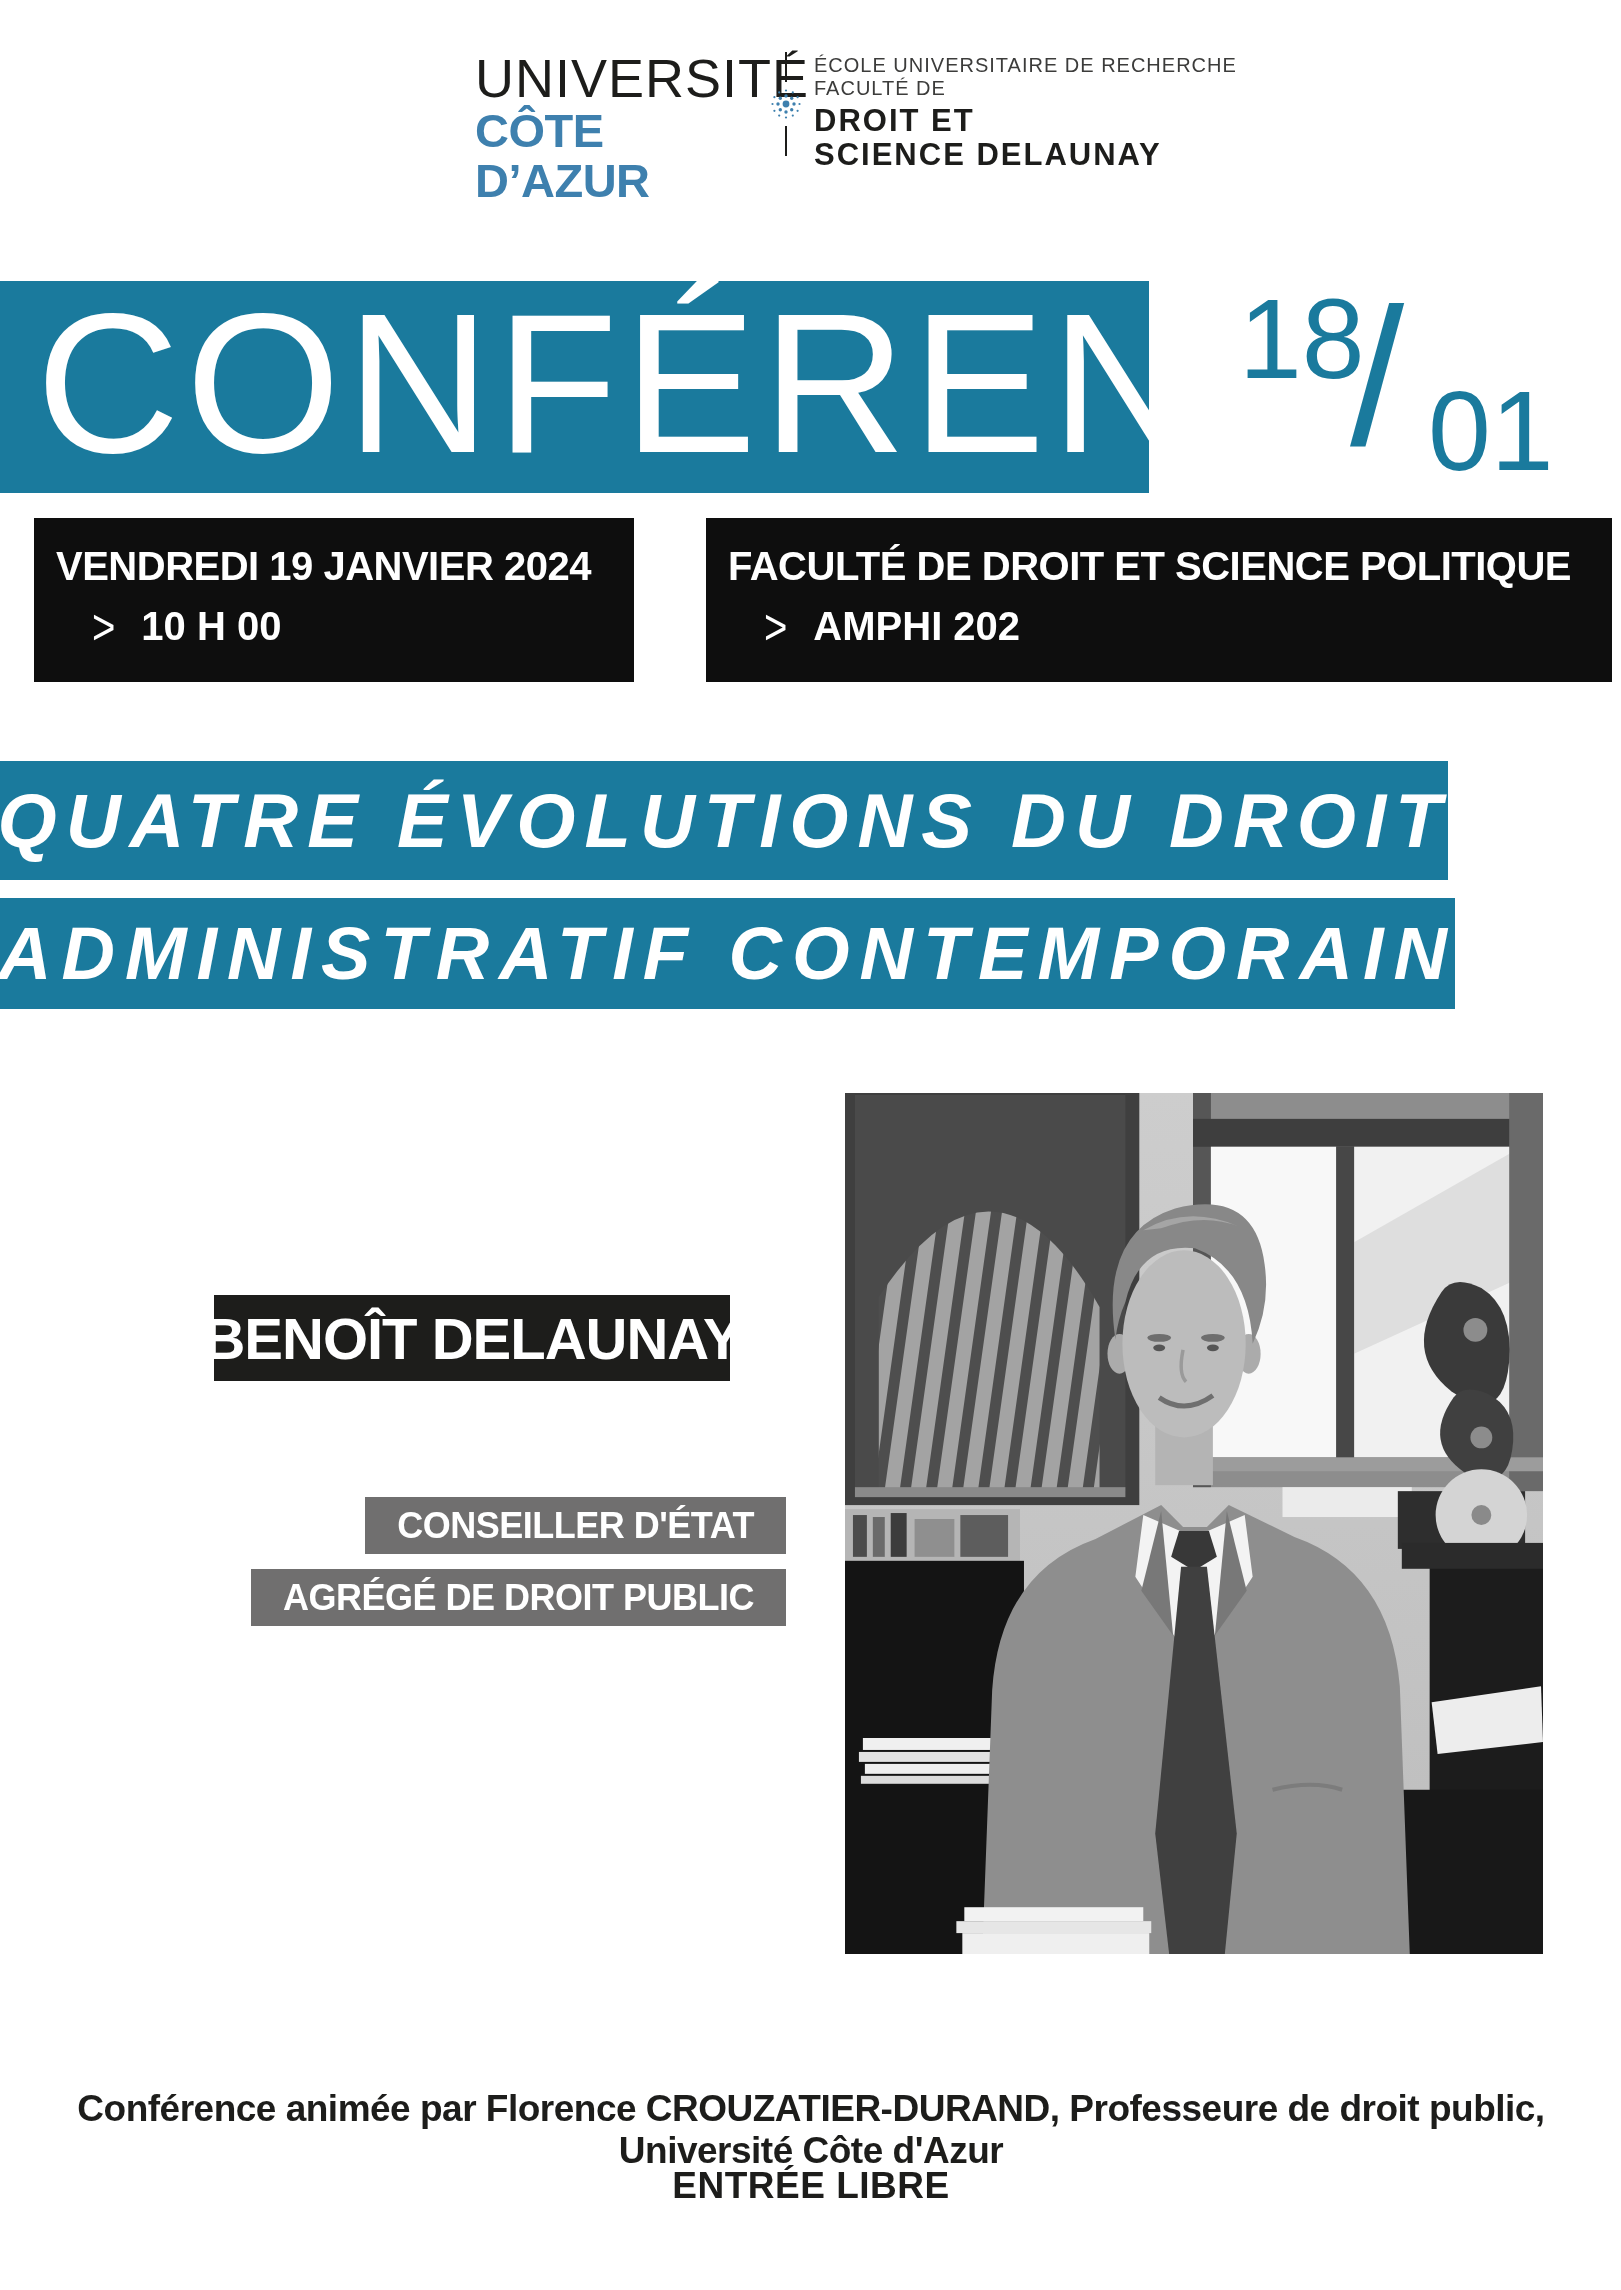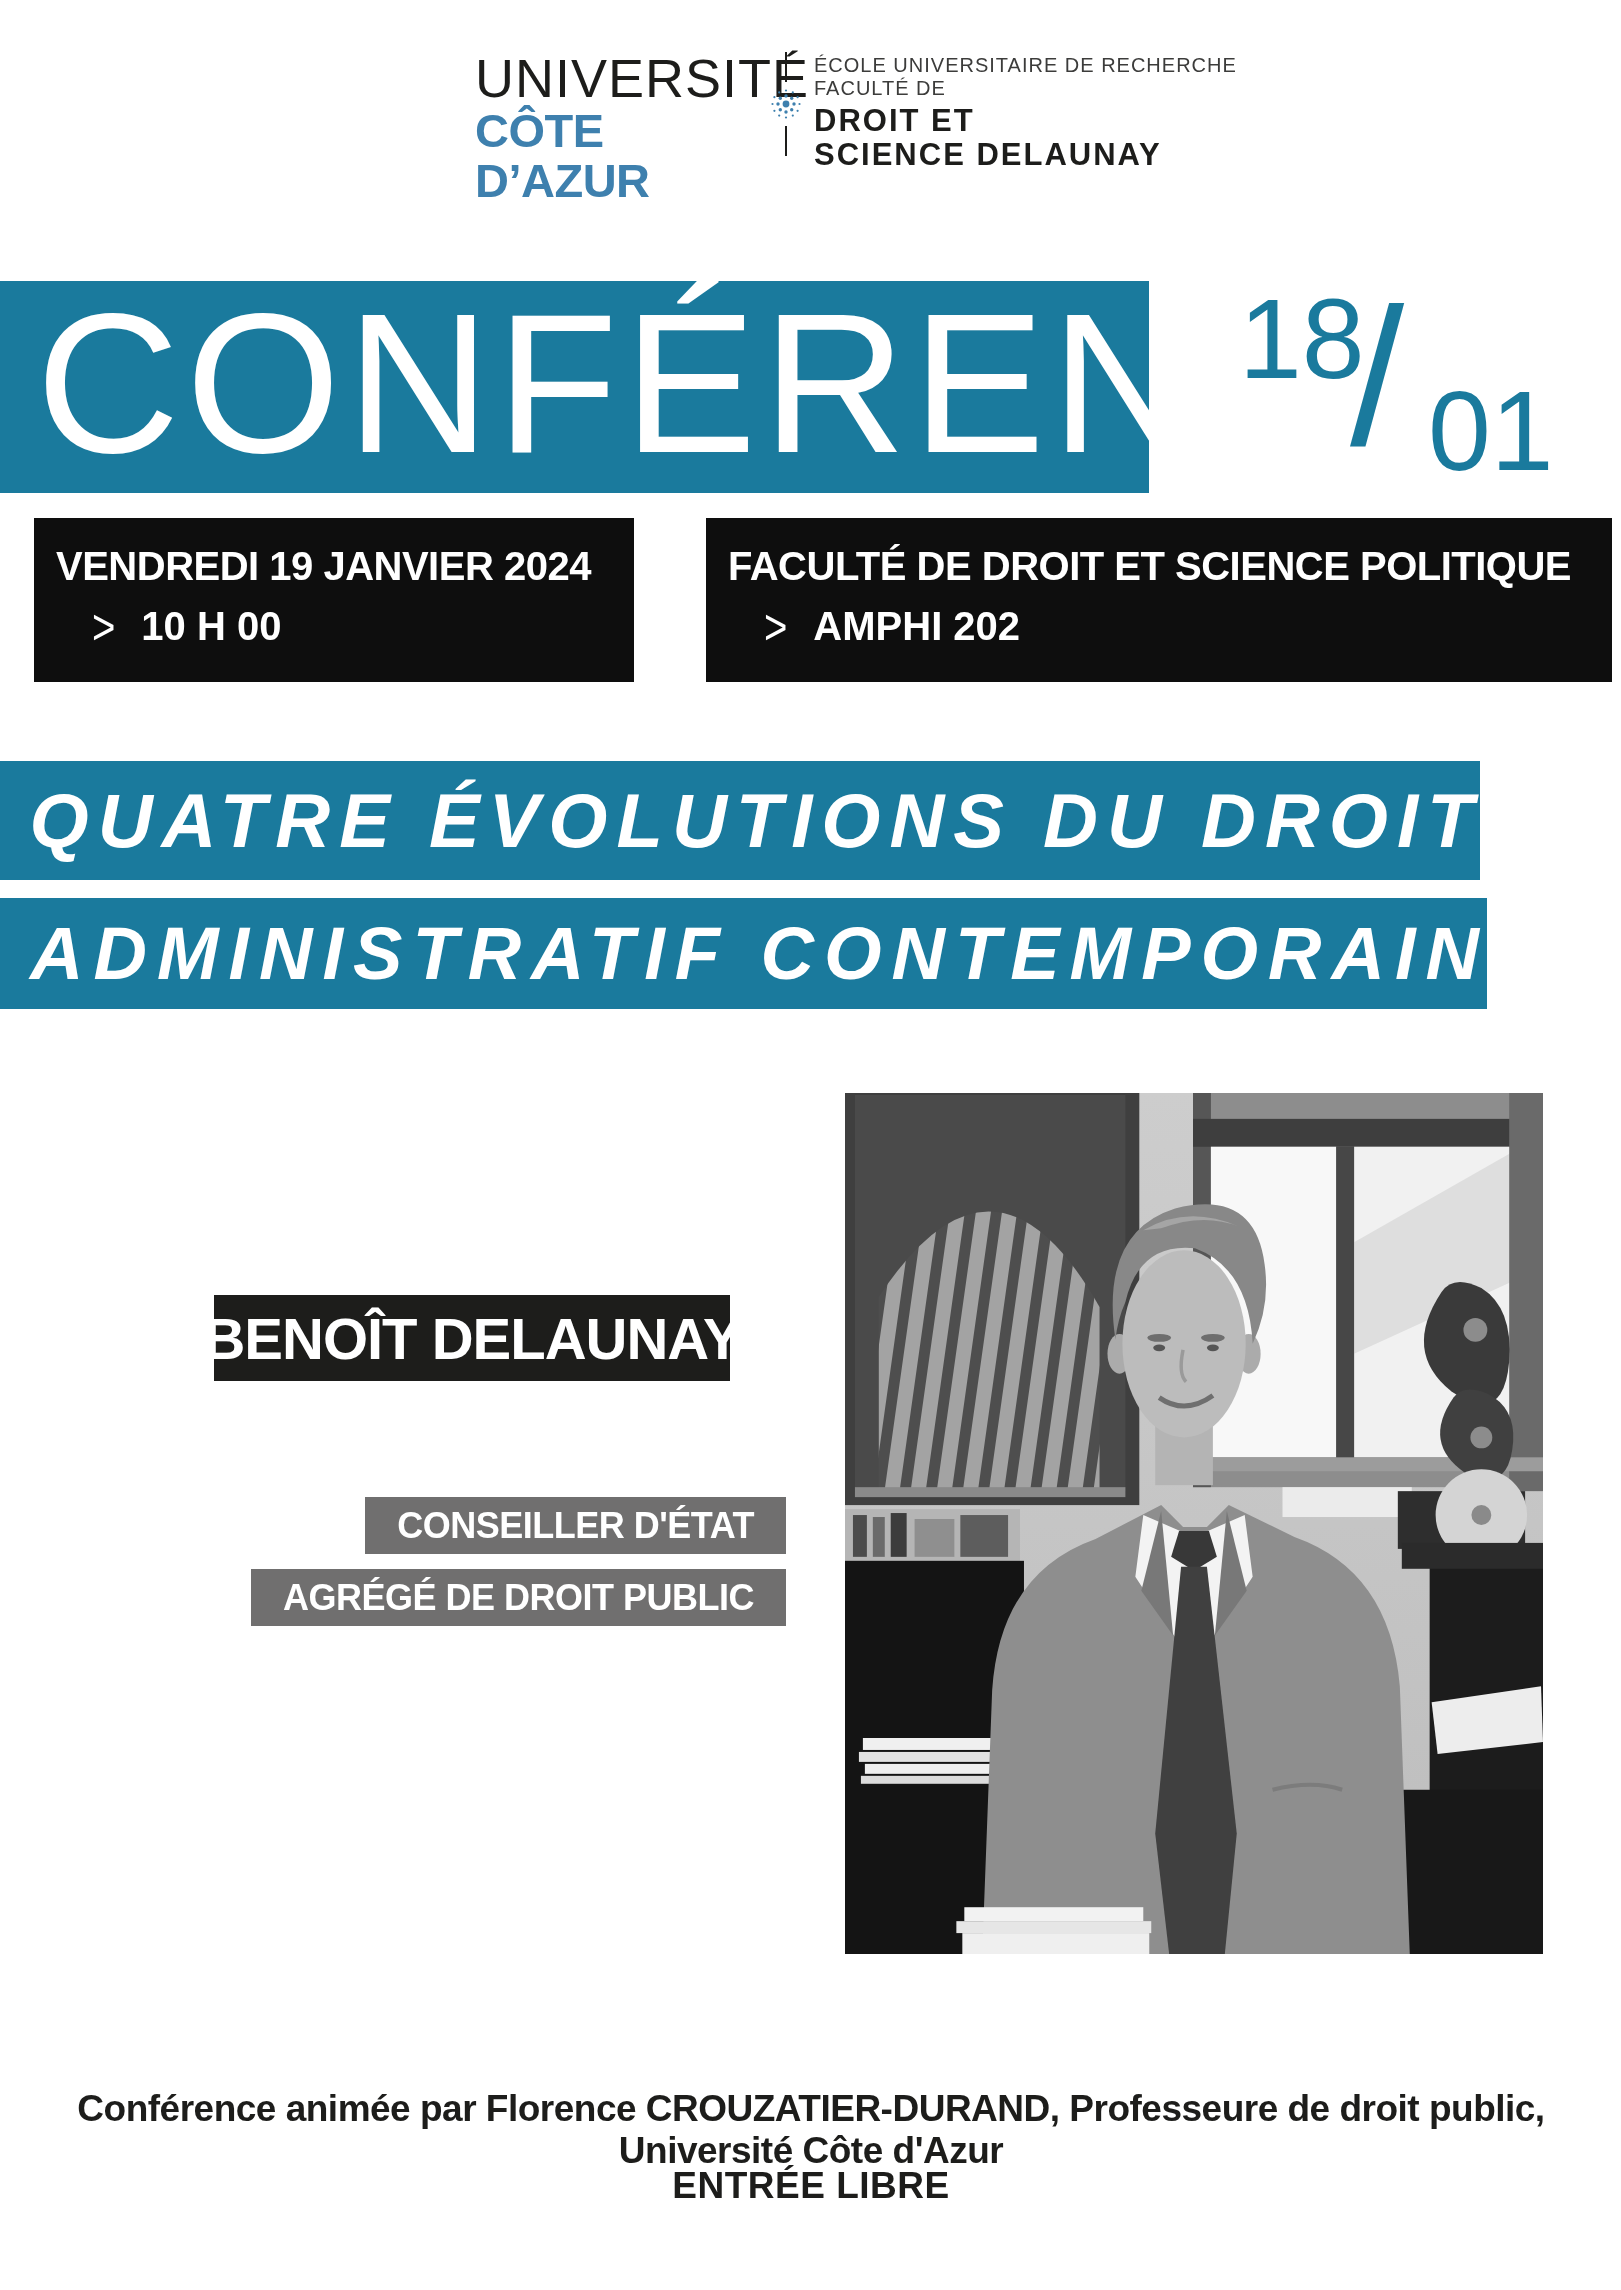--- a/index.html
+++ b/index.html
@@ -26,21 +26,21 @@
   .d-slash{position:absolute;left:111px;top:-4px;font-size:195px;line-height:1;font-weight:300;}
   .d-month{position:absolute;left:189px;top:92px;font-size:113px;line-height:1;font-weight:300;}
   
   .info-box{position:absolute;top:518px;height:164px;background:#0e0e0e;color:#ffffff;box-sizing:border-box;padding:22px 26px 0 22px;}
   .box-date{left:34px;width:600px;}
   .box-venue{left:706px;width:906px;}
   .box-l1{font-size:40px;font-weight:bold;letter-spacing:-0.5px;line-height:52px;white-space:nowrap;}
   .box-l2{font-size:40px;font-weight:bold;letter-spacing:0;line-height:52px;margin-top:8px;margin-left:36px;white-space:nowrap;}
   .chev{font-weight:300;display:inline-block;margin-right:26px;transform:scaleY(1.25);}
   
-  .subject-band{position:absolute;left:0;background:#1a7a9d;color:#ffffff;display:flex;align-items:center;justify-content:center;font-style:italic;font-weight:bold;white-space:nowrap;padding-left:32px;}
+  .subject-band{position:absolute;left:0;background:#1a7a9d;color:#ffffff;display:flex;align-items:center;justify-content:center;font-style:italic;font-weight:bold;white-space:nowrap;}
   .subject-1{top:761px;width:1448px;height:119px;font-size:76px;letter-spacing:9px;}
   .subject-2{top:898px;width:1455px;height:111px;font-size:74px;letter-spacing:10px;}
   
   .photo{position:absolute;left:845px;top:1093px;width:698px;height:861px;background:#c7c7c7;}
   .photo svg{display:block;width:100%;height:100%;}
   
   .name-box{position:absolute;left:214px;top:1295px;width:516px;height:86px;background:#1d1d1b;color:#ffffff;display:flex;align-items:center;justify-content:center;font-weight:bold;font-size:58px;letter-spacing:-1px;white-space:nowrap;}
   .title-box{position:absolute;right:836px;height:57px;line-height:57px;background:#706f6f;color:#ffffff;font-weight:bold;font-size:36px;letter-spacing:-0.5px;padding:0 32px;white-space:nowrap;}
   .title-1{top:1497px;}
   .title-2{top:1569px;}

